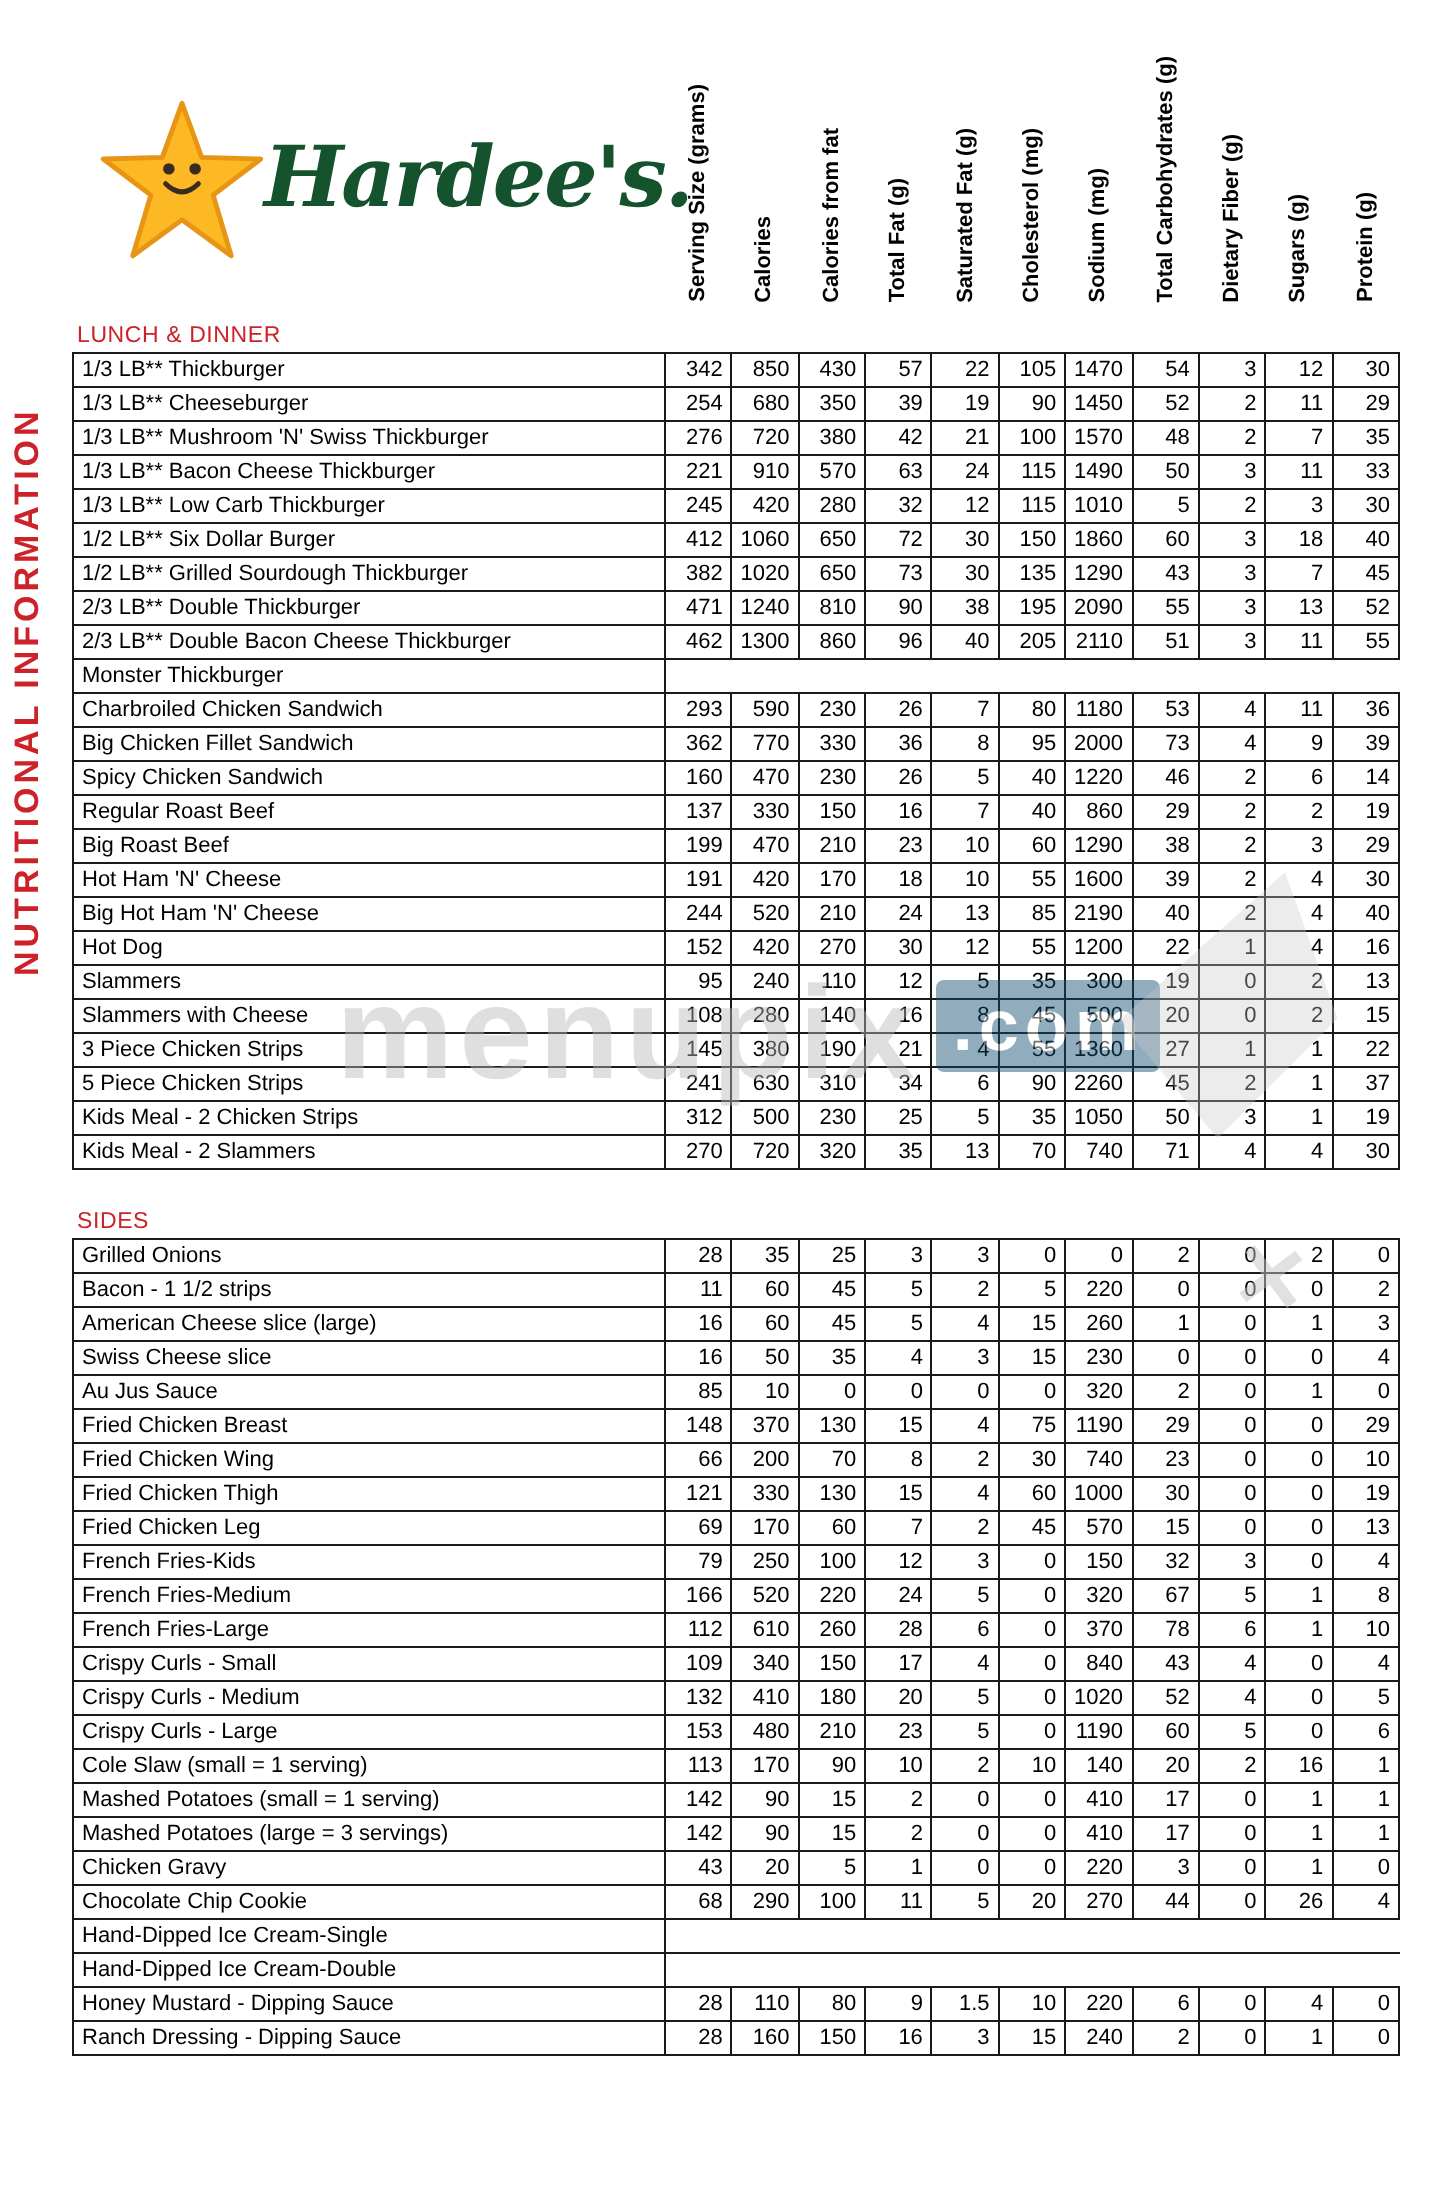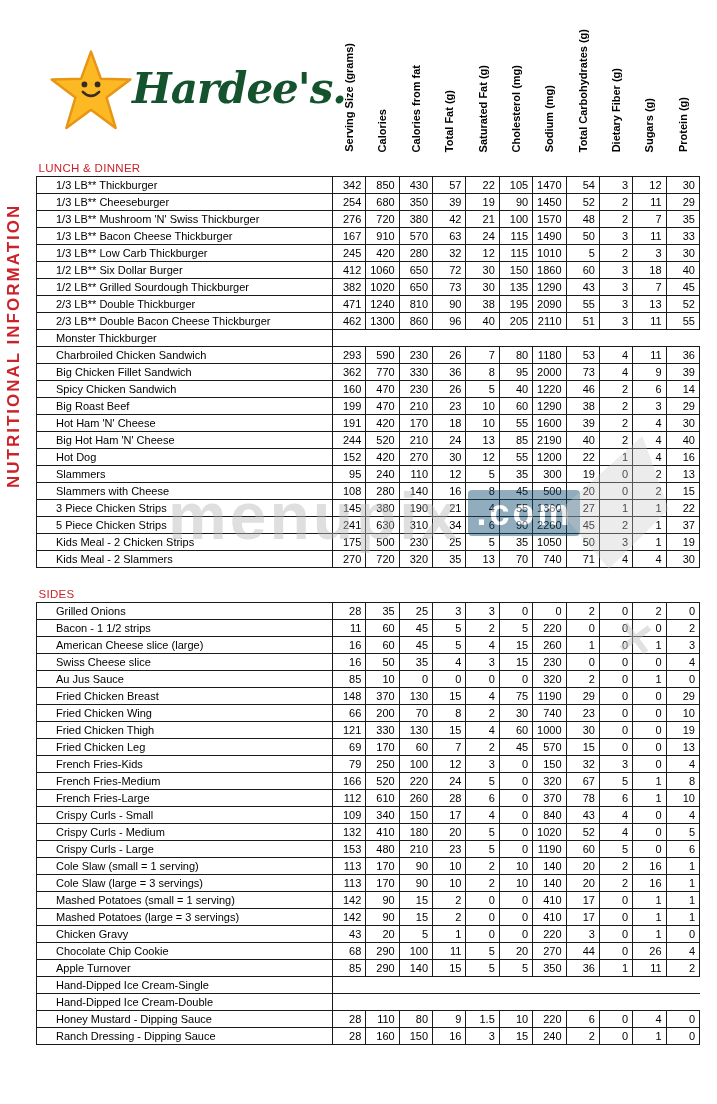--- a/index.html
+++ b/index.html
@@ -37,21 +37,21 @@
     writing-mode:vertical-rl; transform:rotate(180deg);
     display:inline-block; font-size:11px; font-weight:bold; white-space:nowrap; line-height:1.1;
   }
   tr.section-row td {
     border:none; color:#cc2229; font-weight:normal; font-size:11.5px;
     padding:3px 0 2px 2px; letter-spacing:0.3px;
   }
   tr.section-row.gap-above td { padding-top:20px; }
   td.name {
     border:1px solid #1a1a1a; font-size:11px; height:16px; line-height:16px;
-    padding:0 2px 0 19px; white-space:nowrap; overflow:hidden;
+    padding:0 2px 0 4px; white-space:nowrap; overflow:hidden;
   }
   td.num {
     border:1px solid #1a1a1a; font-size:11px; height:16px; line-height:16px;
     text-align:right; padding:0 4px 0 0;
   }
   td.num.empty { border-left:none; border-right:none; }
 
   
   .wm { pointer-events:none; }
   .wm-text {
@@ -147,21 +147,21 @@
           <td class="num">21</td>
           <td class="num">100</td>
           <td class="num">1570</td>
           <td class="num">48</td>
           <td class="num">2</td>
           <td class="num">7</td>
           <td class="num">35</td>
         </tr>
         <tr>
           <td class="name">1/3 LB** Bacon Cheese Thickburger</td>
-          <td class="num">167</td>
+          <td class="num">221</td>
           <td class="num">910</td>
           <td class="num">570</td>
           <td class="num">63</td>
           <td class="num">24</td>
           <td class="num">115</td>
           <td class="num">1490</td>
           <td class="num">50</td>
           <td class="num">3</td>
           <td class="num">11</td>
           <td class="num">33</td>
@@ -286,20 +286,34 @@
           <td class="num">26</td>
           <td class="num">5</td>
           <td class="num">40</td>
           <td class="num">1220</td>
           <td class="num">46</td>
           <td class="num">2</td>
           <td class="num">6</td>
           <td class="num">14</td>
         </tr>
         <tr>
+          <td class="name">Regular Roast Beef</td>
+          <td class="num">137</td>
+          <td class="num">330</td>
+          <td class="num">150</td>
+          <td class="num">16</td>
+          <td class="num">7</td>
+          <td class="num">40</td>
+          <td class="num">860</td>
+          <td class="num">29</td>
+          <td class="num">2</td>
+          <td class="num">2</td>
+          <td class="num">19</td>
+        </tr>
+        <tr>
           <td class="name">Big Roast Beef</td>
           <td class="num">199</td>
           <td class="num">470</td>
           <td class="num">210</td>
           <td class="num">23</td>
           <td class="num">10</td>
           <td class="num">60</td>
           <td class="num">1290</td>
           <td class="num">38</td>
           <td class="num">2</td>
@@ -399,21 +413,21 @@
           <td class="num">6</td>
           <td class="num">90</td>
           <td class="num">2260</td>
           <td class="num">45</td>
           <td class="num">2</td>
           <td class="num">1</td>
           <td class="num">37</td>
         </tr>
         <tr>
           <td class="name">Kids Meal - 2 Chicken Strips</td>
-          <td class="num">175</td>
+          <td class="num">312</td>
           <td class="num">500</td>
           <td class="num">230</td>
           <td class="num">25</td>
           <td class="num">5</td>
           <td class="num">35</td>
           <td class="num">1050</td>
           <td class="num">50</td>
           <td class="num">3</td>
           <td class="num">1</td>
           <td class="num">19</td>
@@ -653,34 +667,20 @@
           <td class="num">10</td>
           <td class="num">2</td>
           <td class="num">10</td>
           <td class="num">140</td>
           <td class="num">20</td>
           <td class="num">2</td>
           <td class="num">16</td>
           <td class="num">1</td>
         </tr>
         <tr>
-          <td class="name">Cole Slaw (large = 3 servings)</td>
-          <td class="num">113</td>
-          <td class="num">170</td>
-          <td class="num">90</td>
-          <td class="num">10</td>
-          <td class="num">2</td>
-          <td class="num">10</td>
-          <td class="num">140</td>
-          <td class="num">20</td>
-          <td class="num">2</td>
-          <td class="num">16</td>
-          <td class="num">1</td>
-        </tr>
-        <tr>
           <td class="name">Mashed Potatoes (small = 1 serving)</td>
           <td class="num">142</td>
           <td class="num">90</td>
           <td class="num">15</td>
           <td class="num">2</td>
           <td class="num">0</td>
           <td class="num">0</td>
           <td class="num">410</td>
           <td class="num">17</td>
           <td class="num">0</td>
@@ -721,34 +721,20 @@
           <td class="num">290</td>
           <td class="num">100</td>
           <td class="num">11</td>
           <td class="num">5</td>
           <td class="num">20</td>
           <td class="num">270</td>
           <td class="num">44</td>
           <td class="num">0</td>
           <td class="num">26</td>
           <td class="num">4</td>
-        </tr>
-        <tr>
-          <td class="name">Apple Turnover</td>
-          <td class="num">85</td>
-          <td class="num">290</td>
-          <td class="num">140</td>
-          <td class="num">15</td>
-          <td class="num">5</td>
-          <td class="num">5</td>
-          <td class="num">350</td>
-          <td class="num">36</td>
-          <td class="num">1</td>
-          <td class="num">11</td>
-          <td class="num">2</td>
         </tr>
         <tr>
           <td class="name">Hand-Dipped Ice Cream-Single</td>
           <td class="num empty"></td>
           <td class="num empty"></td>
           <td class="num empty"></td>
           <td class="num empty"></td>
           <td class="num empty"></td>
           <td class="num empty"></td>
           <td class="num empty"></td>

